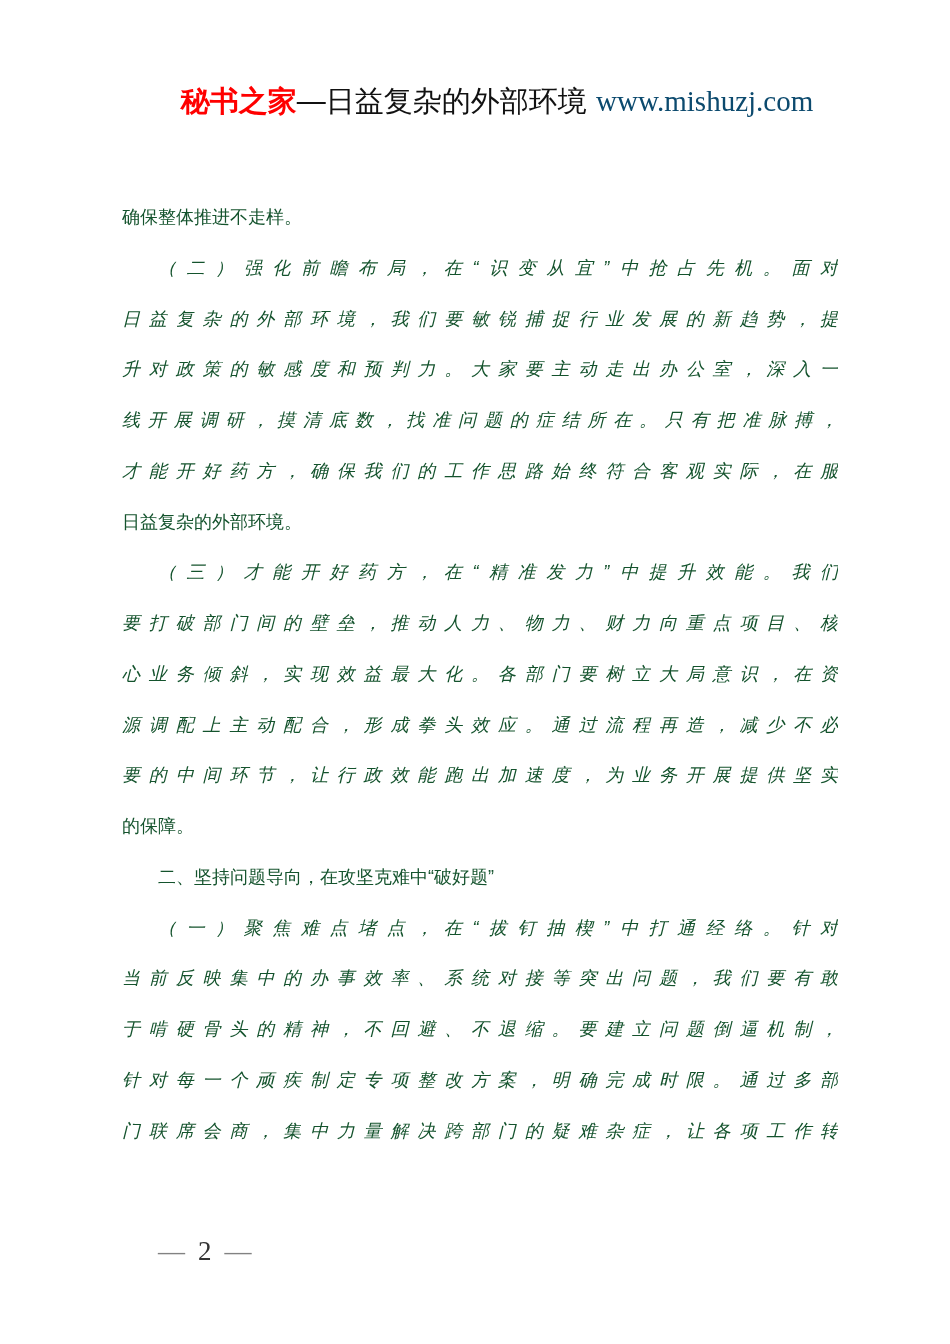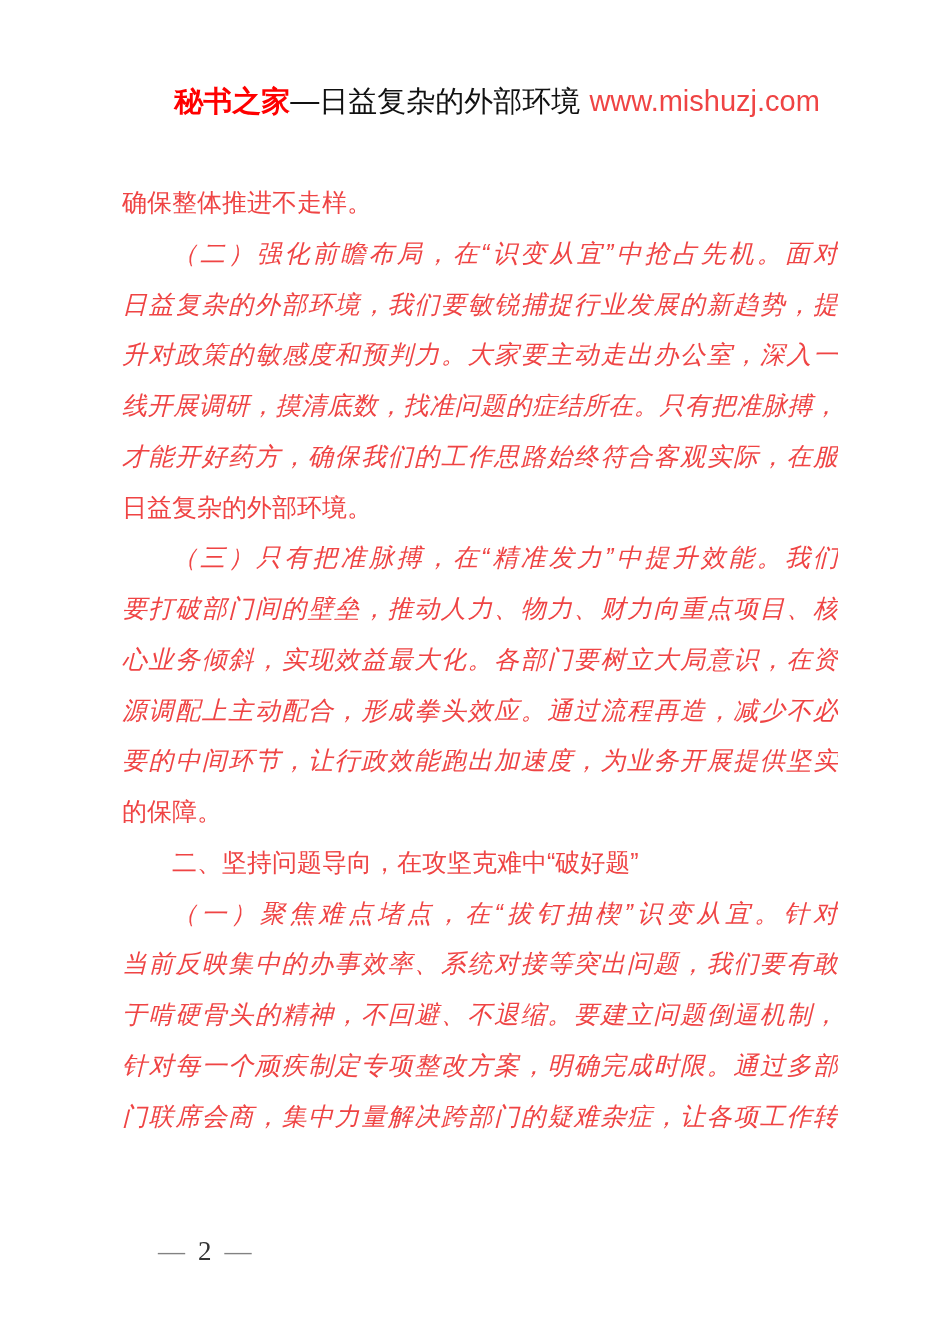--- a/index.html
+++ b/index.html
@@ -28,31 +28,32 @@
     color: #111111;
   }
   .site-name {
     color: #ff0000;
     font-weight: bold;
     margin-left: 44px;
   }
   .header-sep { color: #111111; }
   .header-tagline { color: #111111; }
   .header-url {
-    color: #ef4444;
+    color: #0c4a6e;
     margin-left: 0.32em;
+    font-family: Liberation Serif, serif;
   }
   
   .doc-body {
     position: absolute;
-    top: 177px;
+    top: 192px;
     left: 122px;
     width: 716px;
-    font-size: 25px;
-    color: #ef4444;
+    font-size: 18px;
+    color: #14532d;
     letter-spacing: 0;
   }
   .line {
     height: 50.75px;
     line-height: 50.75px;
     overflow: hidden;
     text-align: left;
   }
   .line.just {
     text-align: justify;
@@ -89,28 +90,28 @@
   </div>
 
   <div class="doc-body">
       <div class="line">确保整体推进不走样。</div>
       <div class="line just indent">（二）强化前瞻布局，在“识变从宜”中抢占先机。面对</div>
       <div class="line just">日益复杂的外部环境，我们要敏锐捕捉行业发展的新趋势，提</div>
       <div class="line just">升对政策的敏感度和预判力。大家要主动走出办公室，深入一</div>
       <div class="line just">线开展调研，摸清底数，找准问题的症结所在。只有把准脉搏，</div>
       <div class="line just">才能开好药方，确保我们的工作思路始终符合客观实际，在服</div>
       <div class="line">日益复杂的外部环境。</div>
-      <div class="line just indent">（三）只有把准脉搏，在“精准发力”中提升效能。我们</div>
+      <div class="line just indent">（三）才能开好药方，在“精准发力”中提升效能。我们</div>
       <div class="line just">要打破部门间的壁垒，推动人力、物力、财力向重点项目、核</div>
       <div class="line just">心业务倾斜，实现效益最大化。各部门要树立大局意识，在资</div>
       <div class="line just">源调配上主动配合，形成拳头效应。通过流程再造，减少不必</div>
       <div class="line just">要的中间环节，让行政效能跑出加速度，为业务开展提供坚实</div>
       <div class="line">的保障。</div>
       <div class="line indent bold">二、坚持问题导向，在攻坚克难中“破好题”</div>
-      <div class="line just indent">（一）聚焦难点堵点，在“拔钉抽楔”识变从宜。针对</div>
+      <div class="line just indent">（一）聚焦难点堵点，在“拔钉抽楔”中打通经络。针对</div>
       <div class="line just">当前反映集中的办事效率、系统对接等突出问题，我们要有敢</div>
       <div class="line just">于啃硬骨头的精神，不回避、不退缩。要建立问题倒逼机制，</div>
       <div class="line just">针对每一个顽疾制定专项整改方案，明确完成时限。通过多部</div>
       <div class="line just">门联席会商，集中力量解决跨部门的疑难杂症，让各项工作转</div>
     </div>
 
   <div class="footer">
     <span class="dash">—</span>
     <span class="num">2</span>
     <span class="dash">—</span>

